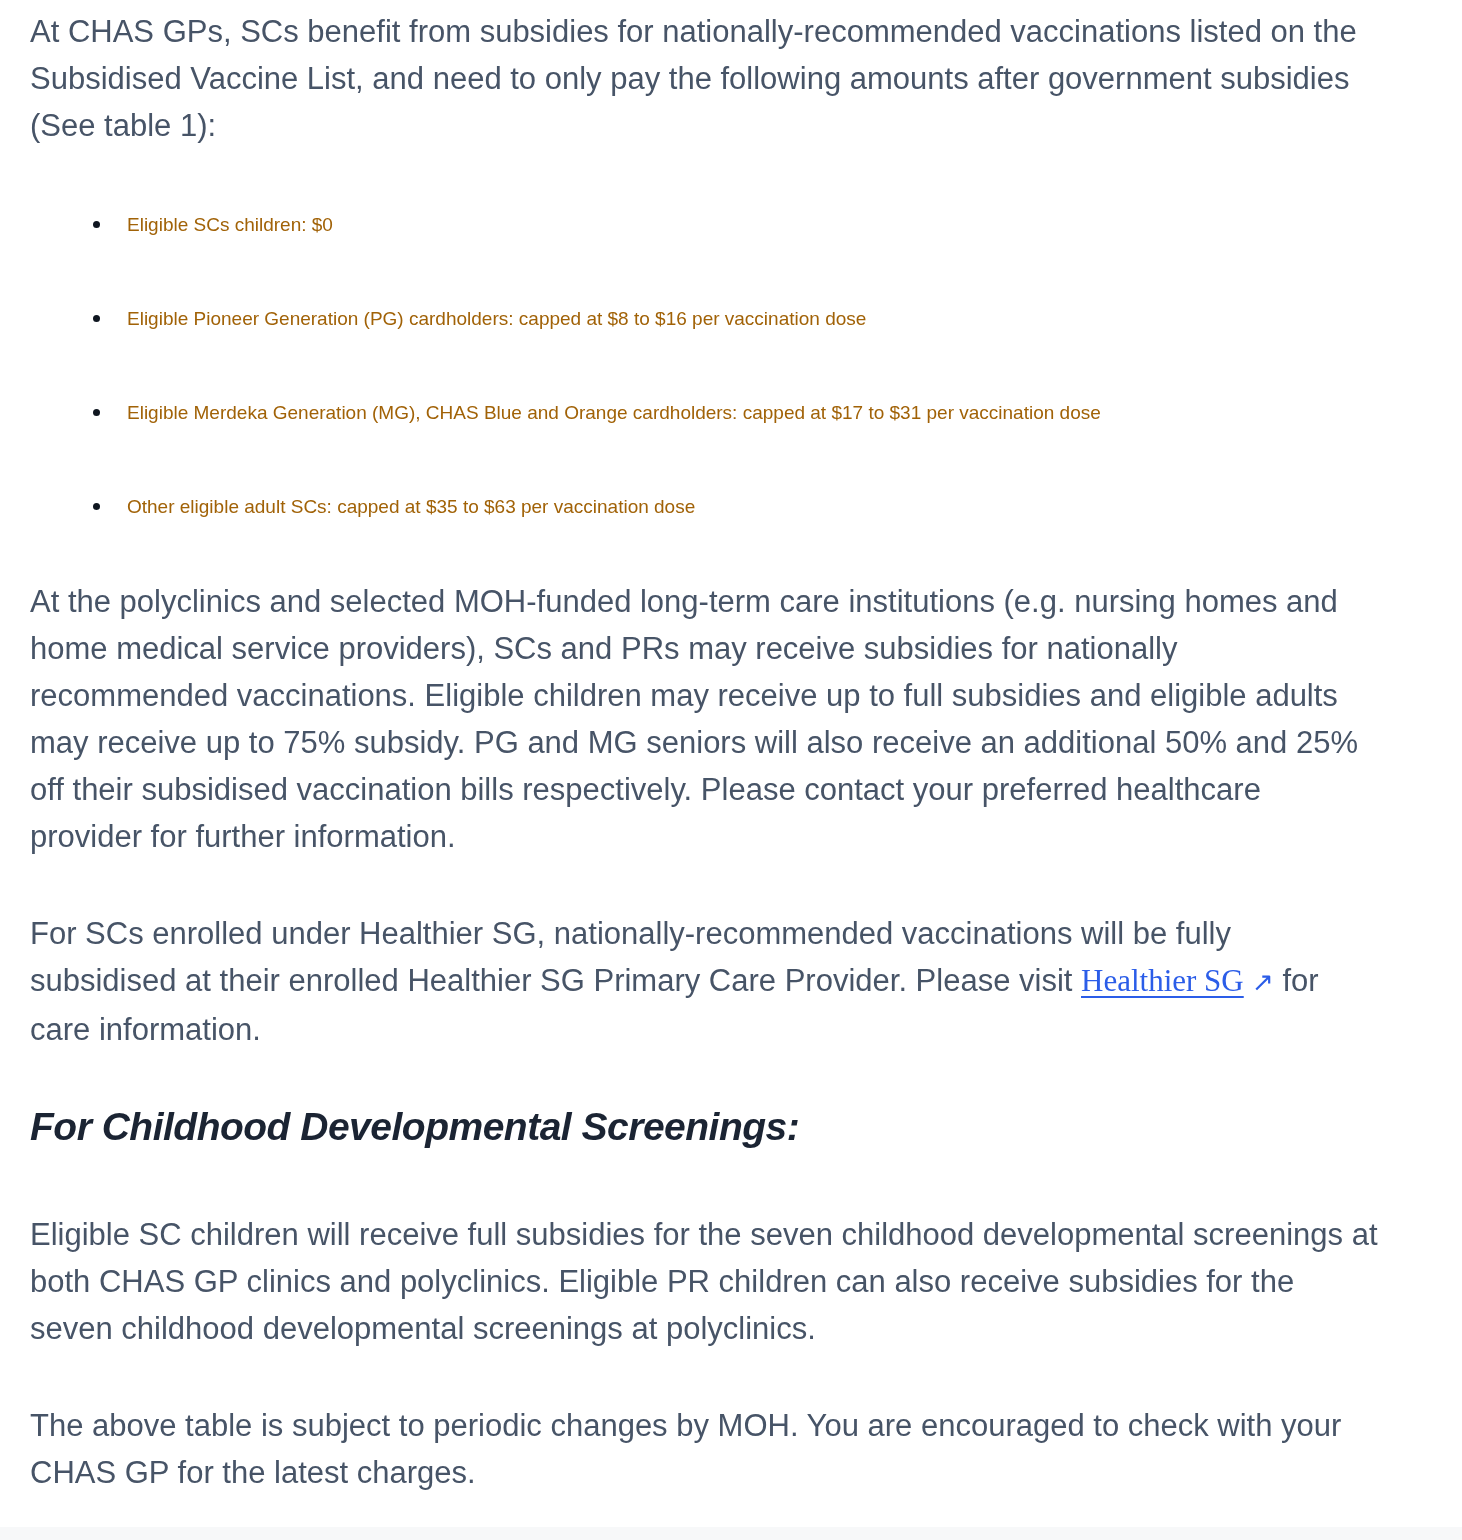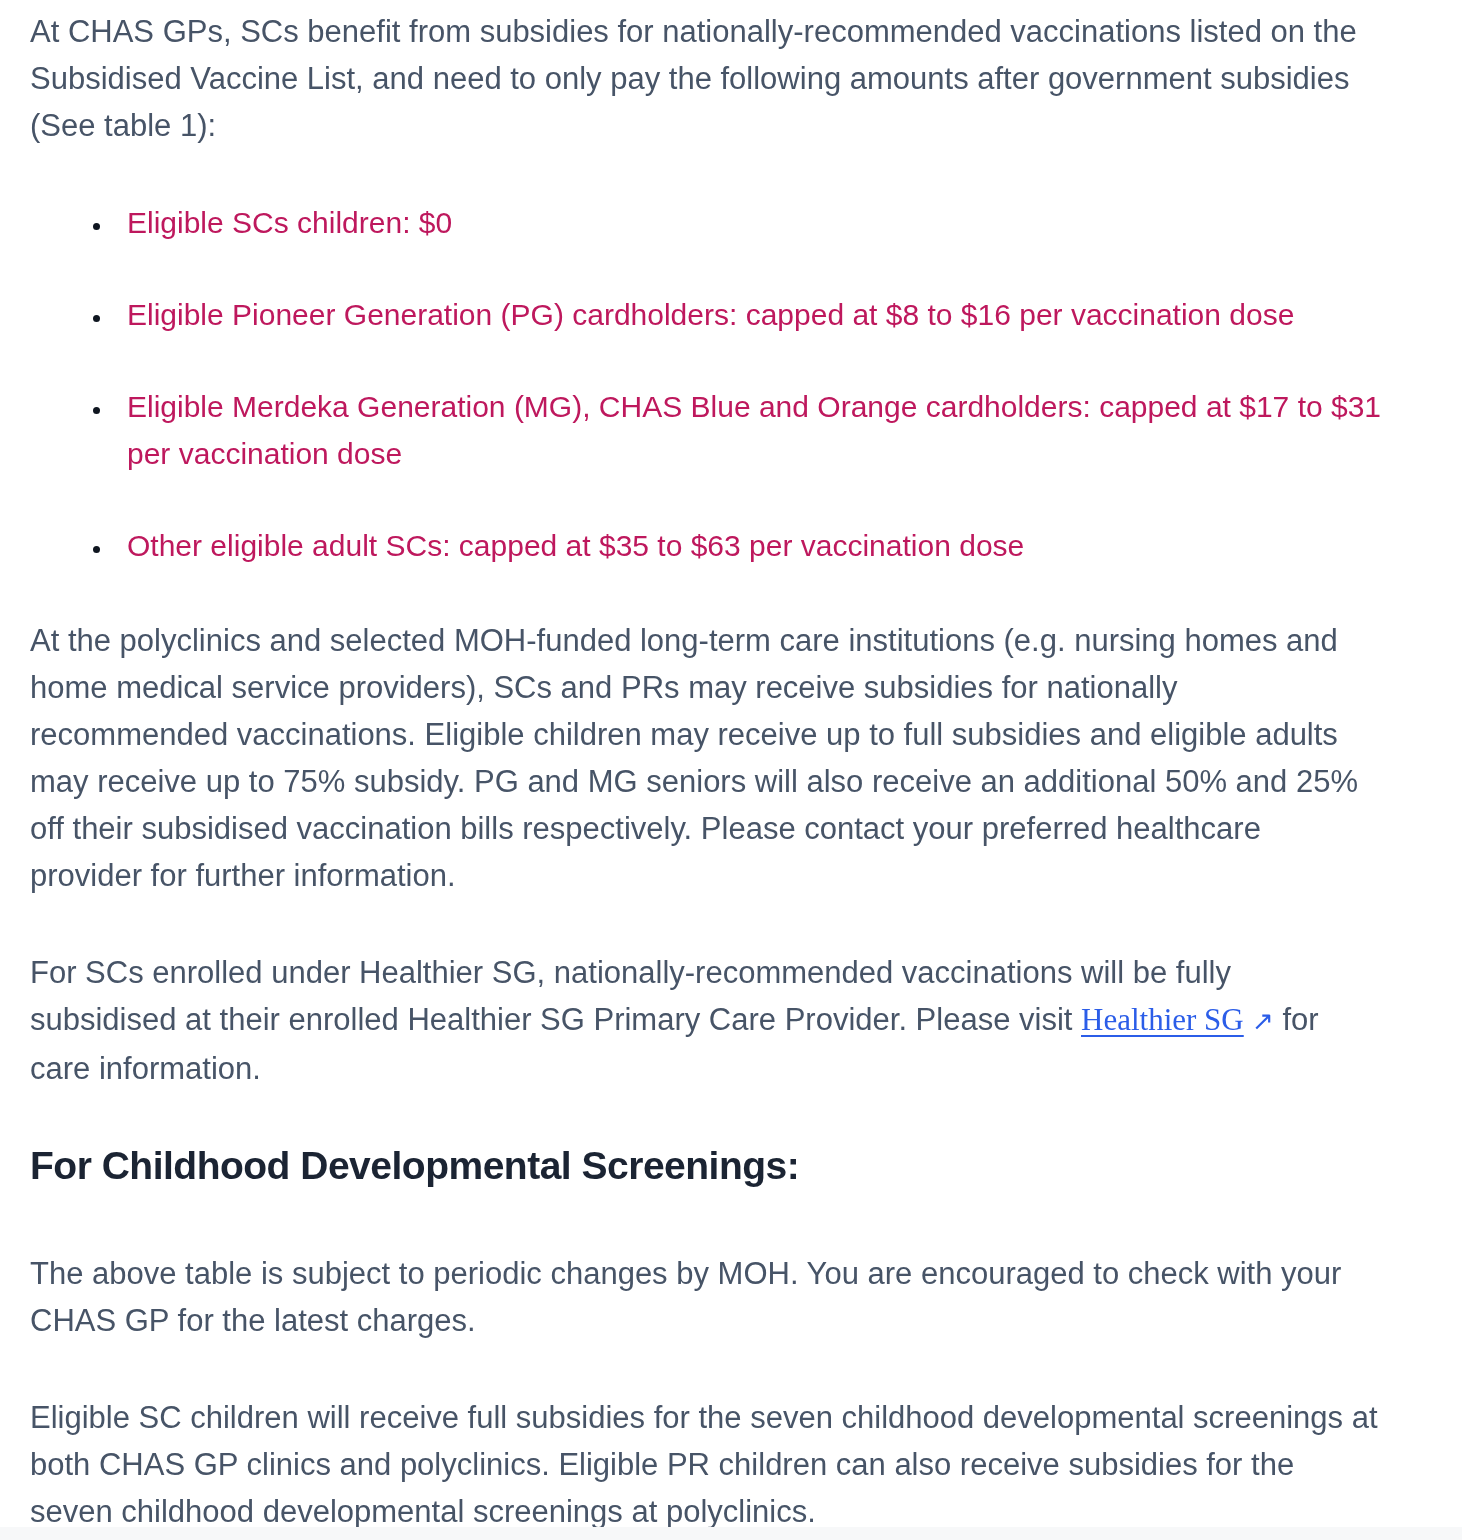--- a/index.html
+++ b/index.html
@@ -22,40 +22,41 @@
     font-size: 39px;
     line-height: 48px;
     font-weight: 700;
     letter-spacing: -0.5px;
     color: #1b2433;
     margin: 0 0 56px 0;
   }
   h2.section-heading.second {
     margin-top: 30px;
     margin-bottom: 60px;
+    font-style: italic;
   }
   p.body-text {
     font-size: 31px;
     line-height: 47px;
     margin: 0 0 50px 0;
     max-width: 1348px;
     color: #475467;
   }
   ul.bullet-list {
     margin: 0 0 48px 0;
     padding: 0 0 0 84px;
     list-style: disc outside;
     max-width: 1340px;
   }
   ul.bullet-list li {
-    font-size: 30px;
+    font-size: 19px;
     line-height: 47px;
     padding-left: 13px;
     margin-bottom: 45px;
-    color: #be185d;
+    color: #a16207;
   }
   ul.bullet-list li::marker {
     color: #0f1620;
     font-size: 24px;
   }
   ul.bullet-list li:last-child {
     margin-bottom: 0;
     margin-top: 28px;
   }
   a.inline-link {
@@ -94,19 +95,19 @@
     <li>Eligible Merdeka Generation (MG), CHAS Blue and Orange cardholders: capped at $17 to $31 per vaccination dose</li>
     <li>Other eligible adult SCs: capped at $35 to $63 per vaccination dose</li>
   </ul>
 
   <p class="body-text">At the polyclinics and selected MOH-funded long-term care institutions (e.g. nursing homes and home medical service providers), SCs and PRs may receive subsidies for nationally recommended vaccinations. Eligible children may receive up to full subsidies and eligible adults may receive up to 75% subsidy. PG and MG seniors will also receive an additional 50% and 25% off their subsidised vaccination bills respectively. Please contact your preferred healthcare provider for further information.</p>
 
   <p class="body-text"><span>For SCs enrolled under Healthier SG, nationally-recommended vaccinations will be fully subsidised at their enrolled Healthier SG Primary Care Provider. Please visit </span><a class="inline-link"><span>Healthier SG</span><span class="ext-arrow">↗</span></a><span> for care information.</span></p>
 
   <h2 class="section-heading second">For Childhood Developmental Screenings:</h2>
 
+  <p class="body-text">Eligible SC children will receive full subsidies for the seven childhood developmental screenings at both CHAS GP clinics and polyclinics. Eligible PR children can also receive subsidies for the seven childhood developmental screenings at polyclinics.</p>
+
   <p class="body-text">The above table is subject to periodic changes by MOH. You are encouraged to check with your CHAS GP for the latest charges.</p>
-
-  <p class="body-text">Eligible SC children will receive full subsidies for the seven childhood developmental screenings at both CHAS GP clinics and polyclinics. Eligible PR children can also receive subsidies for the seven childhood developmental screenings at polyclinics.</p>
 
 </div>
 
 <div class="footer-strip"></div>
 
 </body></html>

